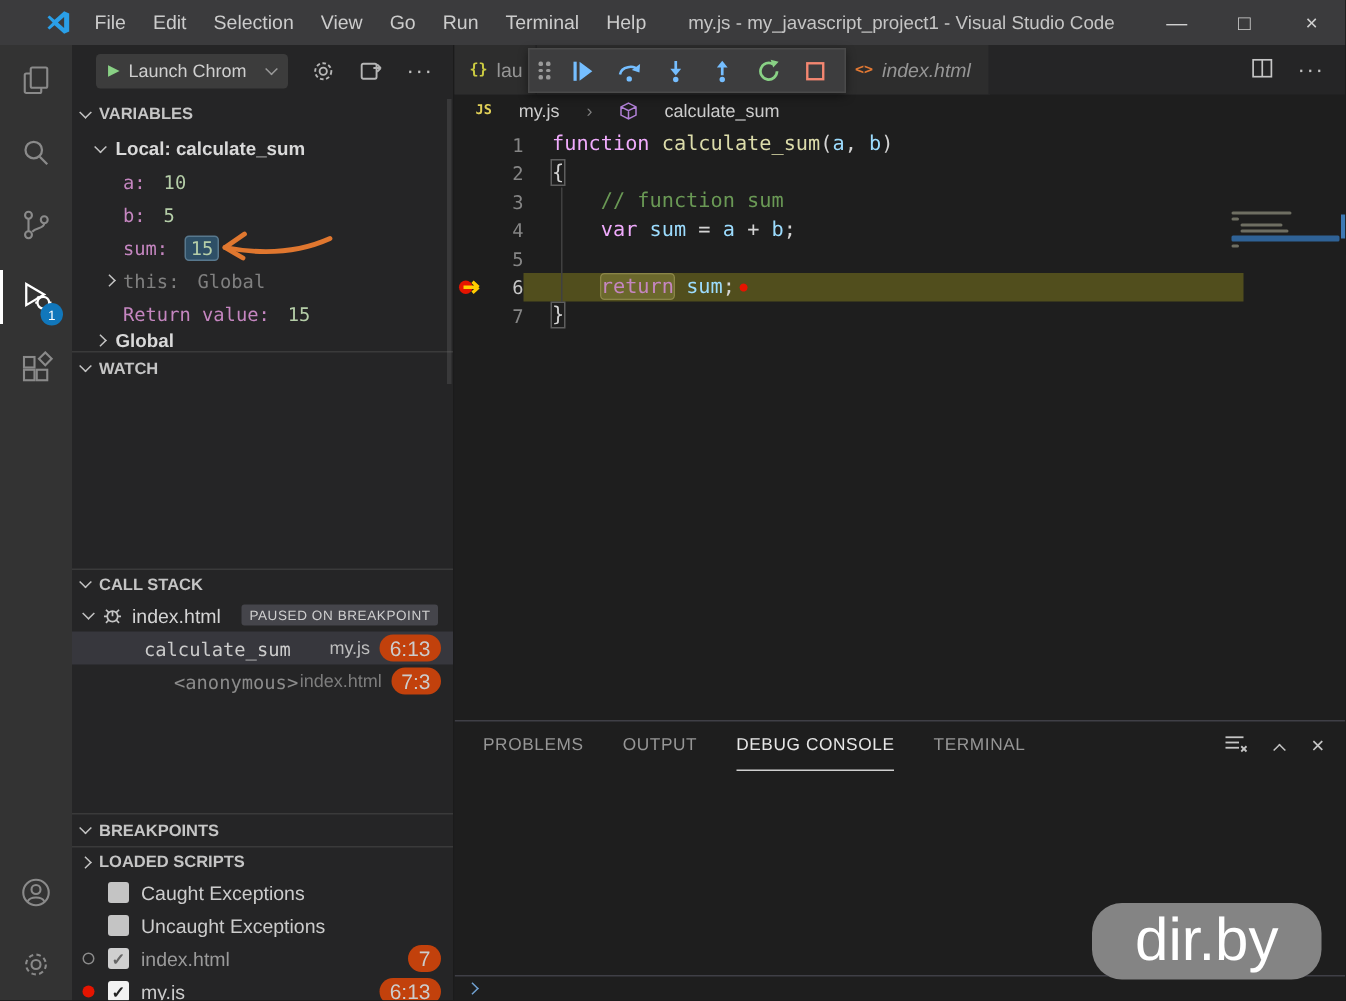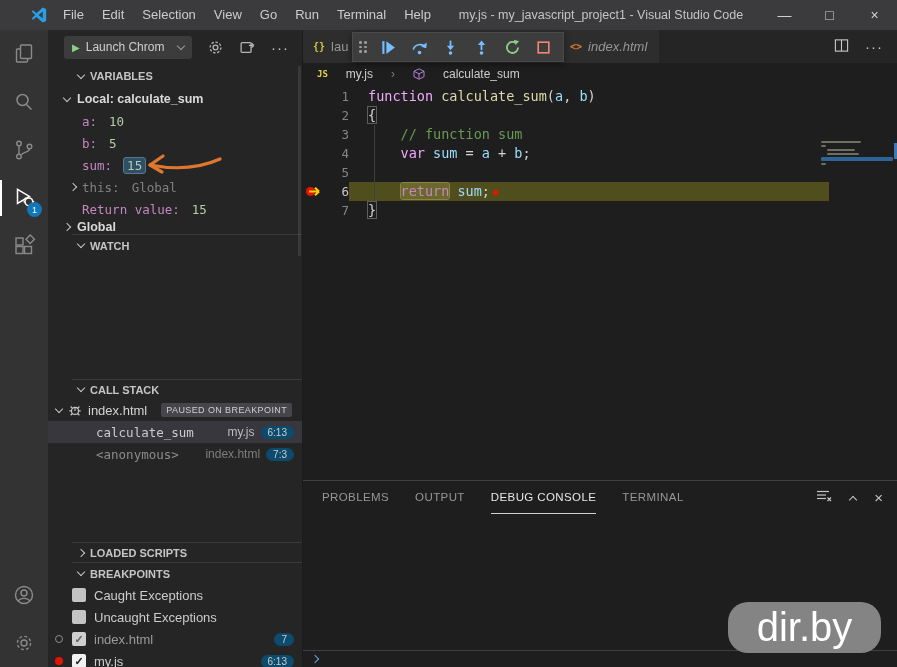--- a/index.html
+++ b/index.html
@@ -28,21 +28,21 @@
 
   
   .sidebar { width:255px; background:#252526; display:flex; flex-direction:column; overflow:hidden; position:relative; border-right:1px solid #1b1b1b; }
   .side-toolbar { height:34px; display:flex; align-items:center; padding:0 10px 0 16px; gap:15px; flex:none; }
   .run-select { height:23px; background:#3c3c3c; border-radius:3px; display:flex; align-items:center; gap:6px; padding:0 8px; min-width:128px; }
   .play-glyph { color:#89d185; font-size:10px; }
   .run-label { font-size:12px; color:#cfcfcf; white-space:nowrap; overflow:hidden; max-width:86px; }
   .icon-btn { color:#b6b6b6; display:flex; align-items:center; }
   .dots { font-size:15px; letter-spacing:1px; color:#c0c0c0; }
 
-  .sec-header { display:flex; align-items:center; gap:6px; padding-left:6px; font-size:11px; font-weight:bold; color:#c5c5c5; flex:none; border-top:1px solid #3a3a3a;margin-left:24px; }
+  .sec-header { display:flex; align-items:center; gap:6px; padding-left:6px; font-size:11px; font-weight:bold; color:#c5c5c5; flex:none; border-top:1px solid #3a3a3a; }
   .sec-header.noborder { border-top:none; }
   .chev { display:inline-block; width:6px; height:6px; border-right:1.3px solid #c5c5c5; border-bottom:1.3px solid #c5c5c5; flex:none; }
   .chev.down { transform:rotate(45deg); margin-top:-3px; }
   .chev.right { transform:rotate(-45deg); }
   .chev.dim { border-color:#9a9a9a; }
 
   .row { height:22px; display:flex; align-items:center; font-family:"DejaVu Sans Mono",monospace; font-size:12.5px; flex:none; }
   .scope-label { color:#d9d9d9; font-family:"Liberation Sans",sans-serif; font-weight:bold; font-size:12.5px; }
   .vname { color:#c586c0; }
   .vval { color:#b5cea8; margin-left:6px; }
@@ -51,21 +51,21 @@
 
   .cs-session-label { font-family:"Liberation Sans",sans-serif; font-size:13px; color:#d4d4d4; }
   .badge-paused { margin-left:8px; background:#45454b; color:#cfcfcf; font-family:"Liberation Sans",sans-serif; font-size:9px; padding:2px 5px; border-radius:2px; letter-spacing:.4px; white-space:nowrap; }
   .frame { padding-right:8px; }
   .frame.selected { background:#37373d; }
   .frame-name { color:#cccccc; }
   .frame-name.dim { color:#8b8b8b; }
   .frame-right { margin-left:auto; display:flex; align-items:center; gap:6px; font-family:"Liberation Sans",sans-serif; }
   .frame-file { font-size:12px; color:#bdbdbd; }
   .frame-file.dim { color:#7d7d7d; }
-  .pill { background:#0c4a6e; color:#cccccc; border-radius:9px; font-size:10px; padding:1px 7px; font-family:"Liberation Sans",sans-serif; }
+  .pill { background:#c2410c; color:#cccccc; border-radius:9px; font-size:14px; padding:1px 7px; font-family:"Liberation Sans",sans-serif; }
 
   .bp-row { font-family:"Liberation Sans",sans-serif; font-size:13px; color:#cccccc; gap:8px; padding-right:8px; }
   .bp-state { width:10px; margin-left:6px; display:flex; justify-content:center; flex:none; }
   .bp-circle { width:8px; height:8px; border-radius:50%; }
   .bp-circle.hollow { border:1.4px solid #8a8a8a; }
   .bp-circle.red { background:#e51400; }
   .cb { width:14px; height:14px; flex:none; border-radius:2px; }
   .cb.unchecked { background:#c4c4c4; }
   .cb.checked { background:#f2f2f2; display:flex; align-items:center; justify-content:center; color:#222; font-size:11px; font-weight:bold; }
   .cb.checked.dim { background:#cfcfcf; color:#666; }
@@ -298,38 +298,38 @@
         <span class="badge-paused">PAUSED ON BREAKPOINT</span>
       </div>
       <div id="cs-frames" style="flex:none">
           <div class="row frame selected" style="padding-left: 48px;">
             <span class="frame-name">calculate_sum</span>
             <span class="frame-right">
               <span class="frame-file">my.js</span>
               <span class="pill">6:13</span>
             </span>
           </div>
-          <div class="row frame" style="padding-left: 48px;">
+          <div class="row frame" style="padding-left: 68px;">
             <span class="frame-name dim">&lt;anonymous&gt;</span>
             <span class="frame-right">
               <span class="frame-file dim">index.html</span>
               <span class="pill">7:3</span>
             </span>
           </div>
         </div>
       <div class="spacer" style="height:77px"></div>
 
+      <div class="sec-header" style="height:22px">
+        <span class="chev down"></span>
+        <span>BREAKPOINTS</span>
+      </div>
+
       <div class="sec-header" style="height:20px">
         <span class="chev right"></span>
         <span>LOADED SCRIPTS</span>
-      </div>
-
-      <div class="sec-header" style="height:22px">
-        <span class="chev down"></span>
-        <span>BREAKPOINTS</span>
       </div>
       <div id="bp-rows" style="flex:none">
           <div class="row bp-row">
             <span class="bp-state" style="visibility: hidden;"></span>
             <span class="cb unchecked"></span>
             <span class="bp-label">Caught Exceptions</span>
           </div>
           <div class="row bp-row">
             <span class="bp-state" style="visibility: hidden;"></span>
             <span class="cb unchecked"></span>

